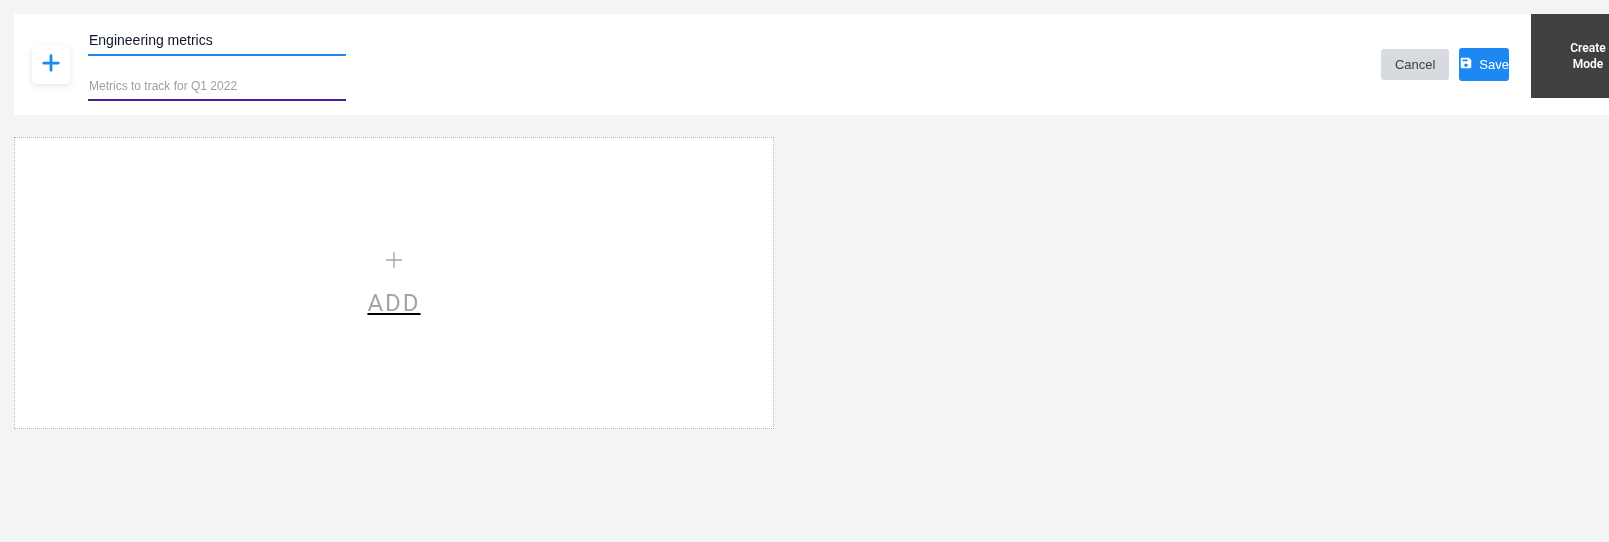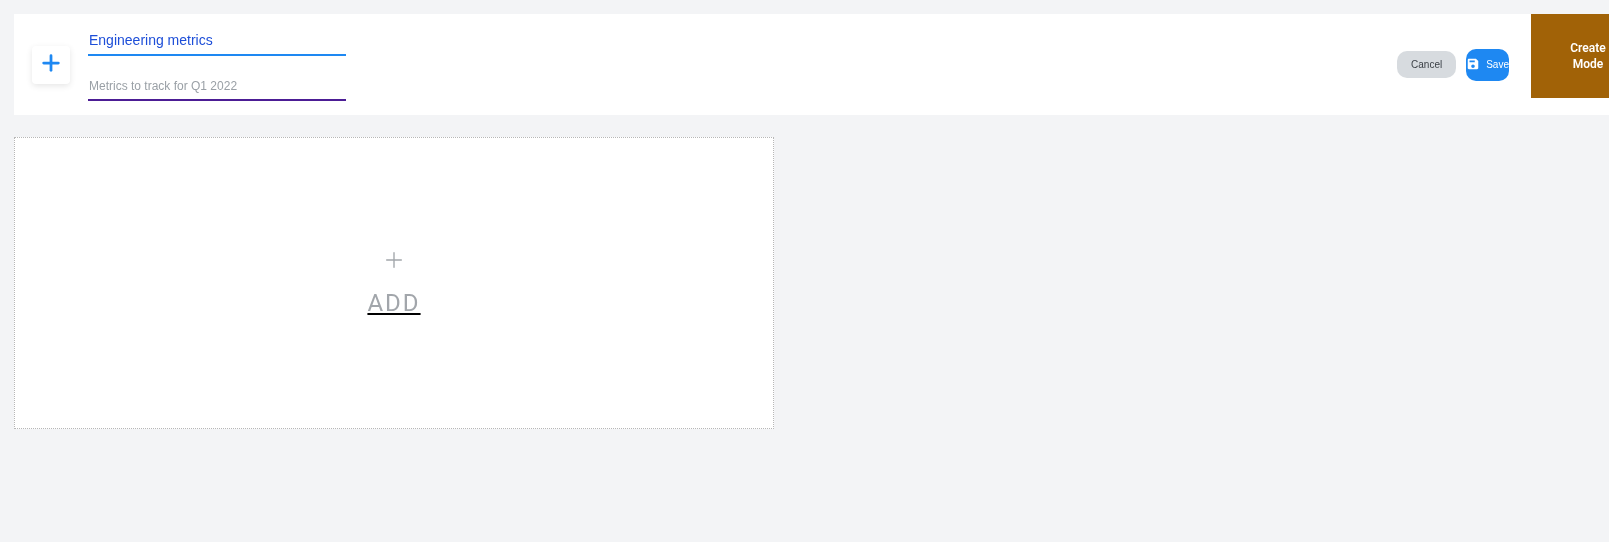--- a/index.html
+++ b/index.html
@@ -35,21 +35,21 @@
   .fields {
     display: flex;
     flex-direction: column;
     gap: 10px;
   }
   .title-input {
     border: none;
     border-bottom: 2px solid #1e88f2;
     outline: none;
     font-size: 14px;
-    color: #1d4ed8;
+    color: #0f172a;
     padding: 4px 1px 6px 1px;
     width: 258px;
     background: transparent;
   }
   .subtitle-input {
     border: none;
     border-bottom: 2px solid #4c1d95;
     outline: none;
     font-size: 12px;
     color: #9aa0a6;
@@ -57,41 +57,41 @@
     width: 258px;
     background: transparent;
     margin-top: 11px;
   }
   .spacer { flex: 1 1 auto; }
   .btn {
     display: inline-flex;
     align-items: center;
     justify-content: center;
     border: none;
-    border-radius: 10px;
-    font-size: 10px;
+    border-radius: 3px;
+    font-size: 13px;
     padding: 8px 14px;
     cursor: pointer;
   }
   .btn-cancel {
     background: #d7dbdf;
     color: #3a3f45;
     margin-right: 10px;
   }
   .btn-save {
     background: #1e88f2;
     color: #ffffff;
     margin-right: 22px;
     padding: 8px 0;
   }
   .btn-save svg {
     width: 14px; height: 14px; margin-right: 6px;
   }
   .create-mode {
-    background: #a16207;
+    background: #404040;
     color: #ffffff;
     font-size: 12px;
     font-weight: 600;
     width: 78px;
     height: 84px;
     display: flex;
     align-items: center;
     justify-content: center;
     text-align: center;
     line-height: 1.35;

